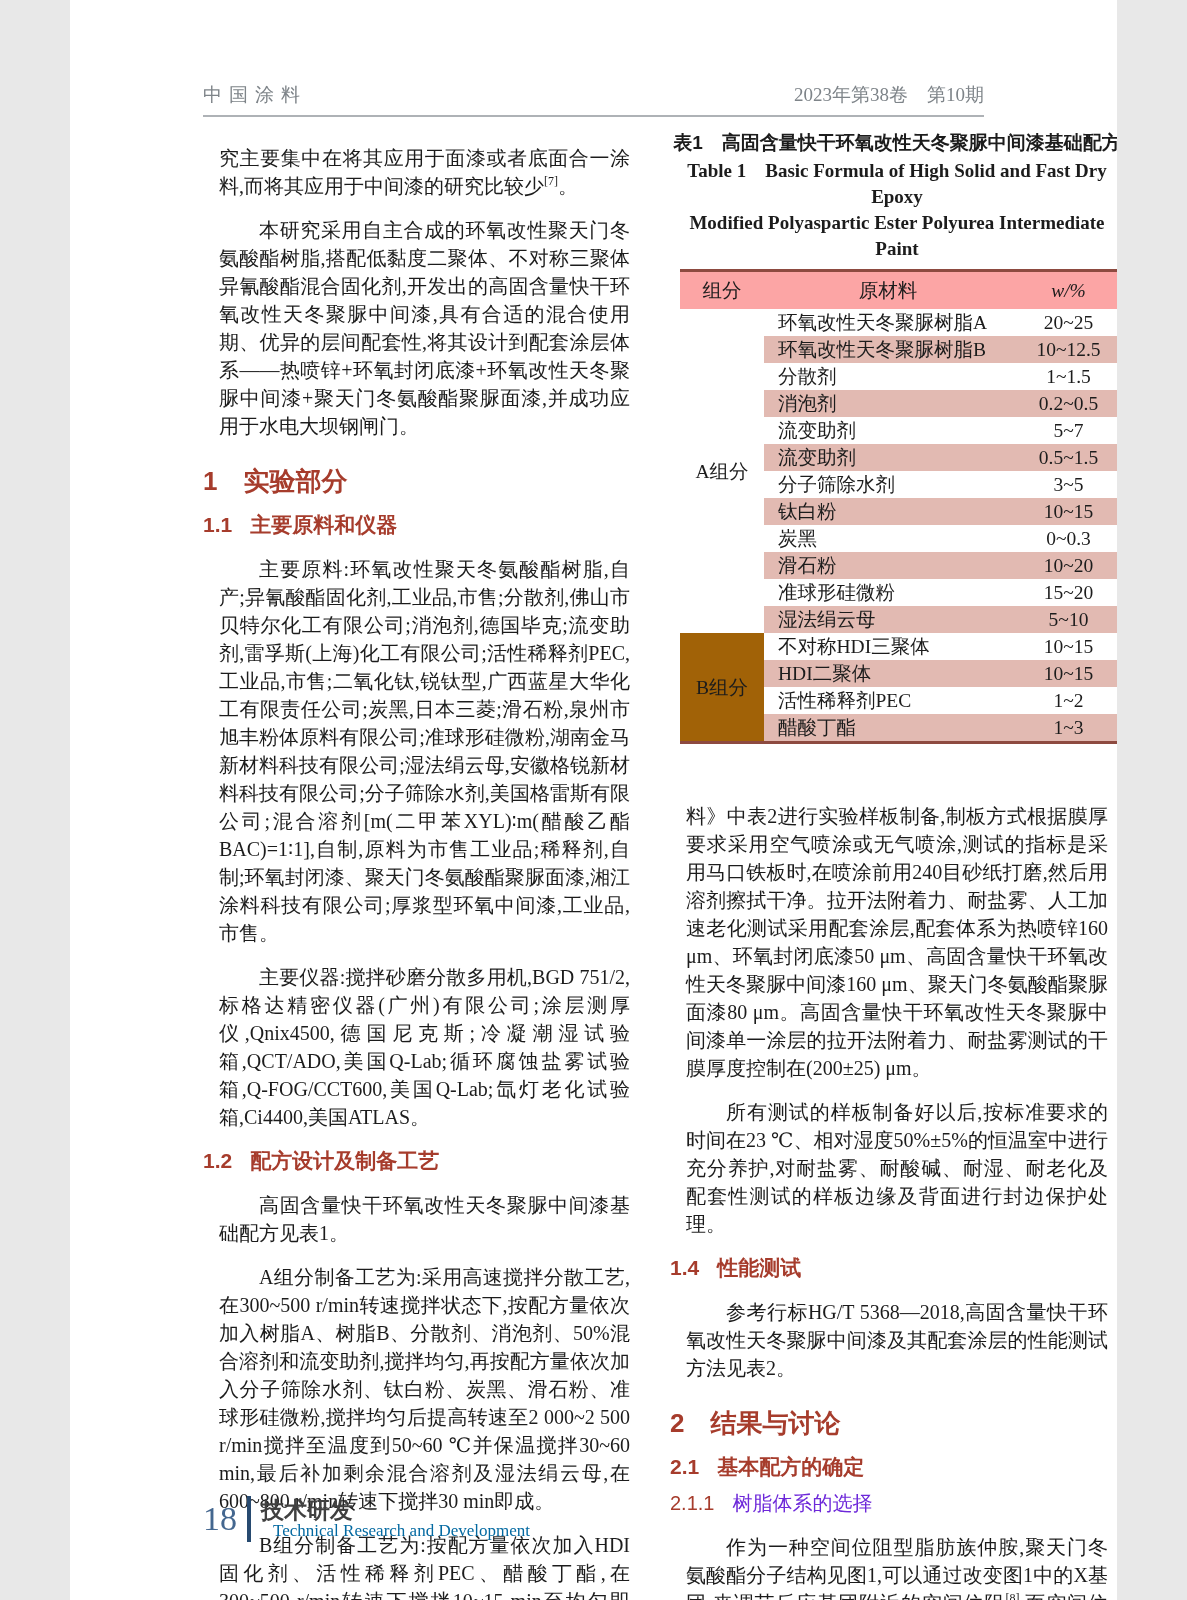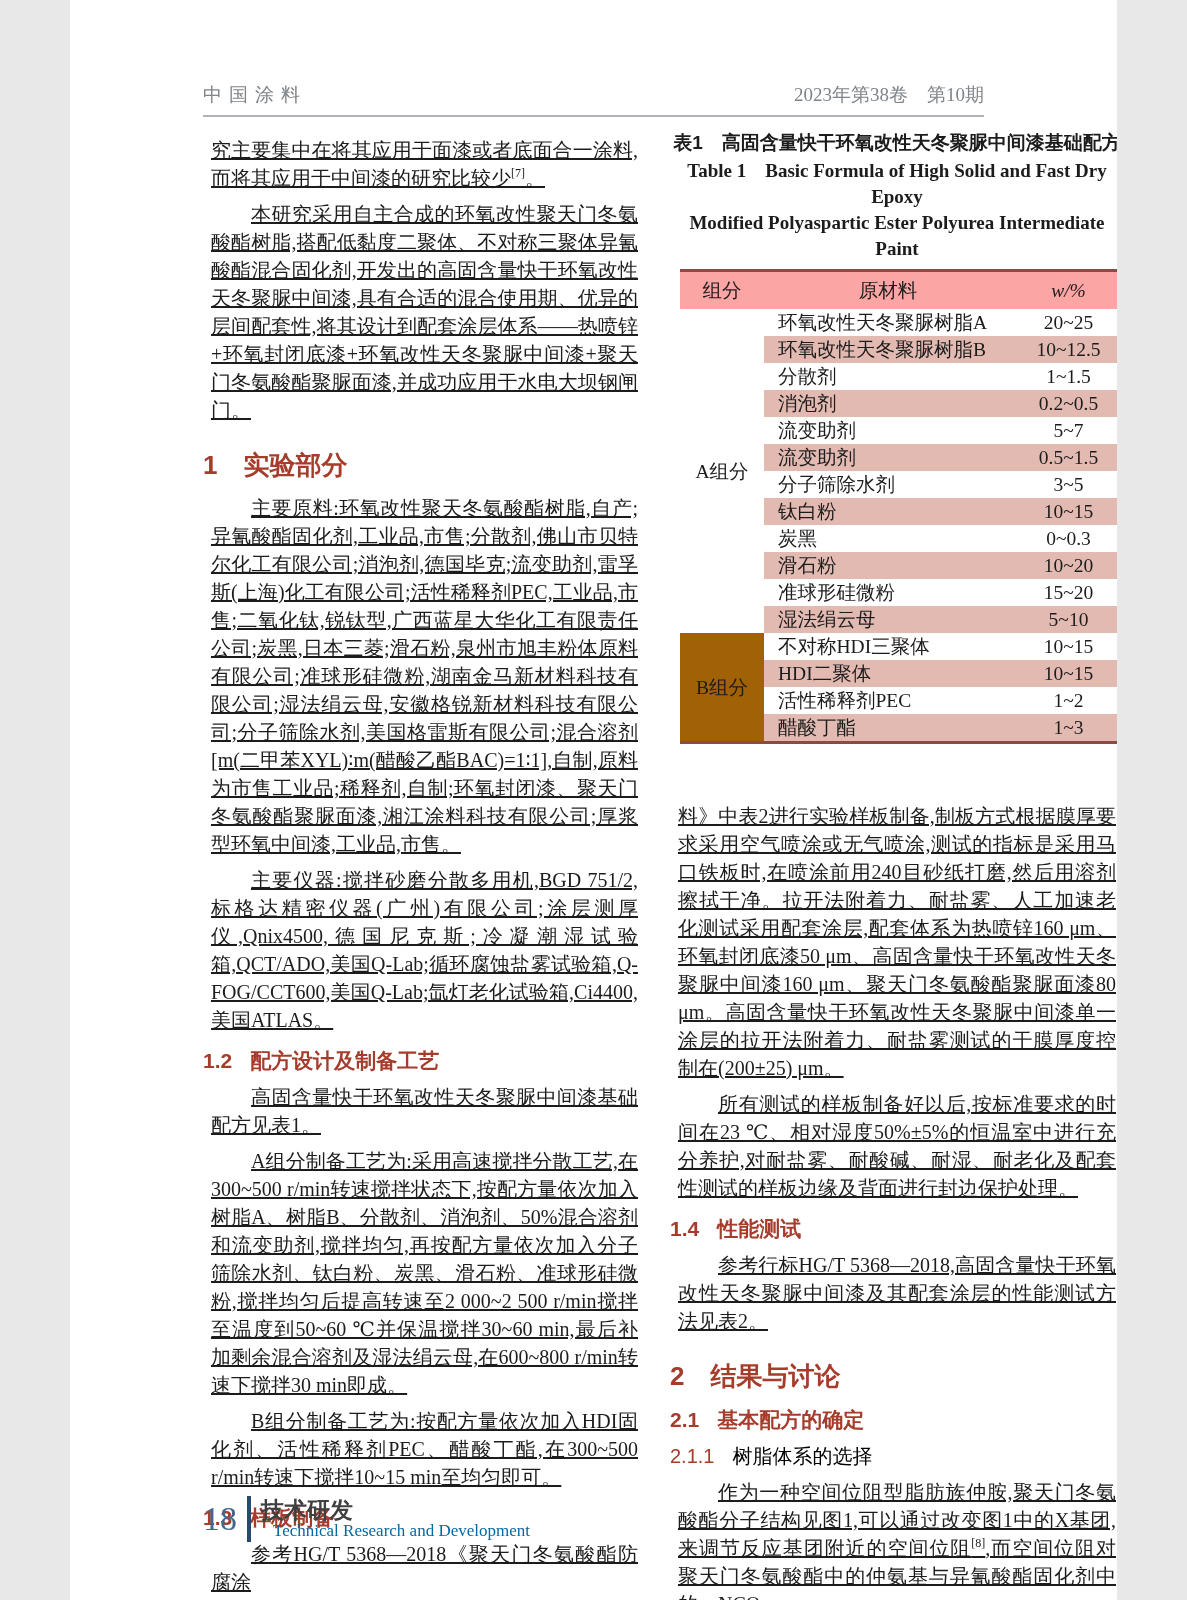--- a/index.html
+++ b/index.html
@@ -13,32 +13,32 @@
     position:absolute;left:133px;right:133px;top:82px;
     display:flex;justify-content:space-between;align-items:flex-end;
     padding-bottom:7px;border-bottom:2px solid #aeb2b6;
     color:#7e8489;font-size:19px;
   }
   .runhead .journal{letter-spacing:7px;}
   
   .col{position:absolute;top:128px;}
   .col-left{left:133px;width:443px;}
   .col-right{left:600px;width:454px;}
-  .col p{margin:8px;font-size:20px;line-height:28px;text-align:justify;text-decoration:underline;}
+  .col p{margin:16px;font-size:20px;line-height:28px;text-align:justify;}
   .indent{text-indent:2em;}
   sup{font-size:12px;line-height:0;}
   
   .h1,.h2,.h3{font-family:"Liberation Sans","DejaVu Sans",sans-serif;}
   .h1{color:#a63c2c;font-weight:bold;font-size:26px;line-height:34px;margin:24px 0 12px;}
   .h1 .h-num{margin-right:26px;}
   .h2{color:#a63c2c;font-weight:bold;font-size:21px;line-height:28px;margin:13px 0 8px;}
   .h2 .h-num{margin-right:18px;}
   .h3{font-size:20px;line-height:28px;margin:6px 0 4px;font-weight:normal;}
   .h3 .h-num{color:#a63c2c;margin-right:18px;}
-  .h3 .h-title{color:#000000;font-family:"Liberation Serif","DejaVu Serif",serif;}
+  .h3 .h-title{color:#6d28d9;font-family:"Liberation Serif","DejaVu Serif",serif;}
   
   .tbl-caption{font-weight:bold;text-align:center;font-size:19px;line-height:26px;margin:2px 0 0;}
   .tbl-caption.zh{font-family:"Liberation Sans","DejaVu Sans",sans-serif;}
   .tbl-caption.en{font-family:"Liberation Serif","DejaVu Serif",serif;}
   table.formula{
     margin:7px 0 0 10px;width:445px;border-collapse:collapse;table-layout:fixed;
     border-top:3px solid #8d4a40;border-bottom:3px solid #8d4a40;
     font-size:19.5px;
   }
   table.formula col.c1{width:84px;}
@@ -79,20 +79,23 @@
     <span class="issue">2023年第38卷　第10期</span>
   </div>
 
   <div class="col col-left">
     <p><span>究主要集中在将其应用于面漆或者底面合一涂料,而将其应用于中间漆的研究比较少</span><sup>[7]</sup><span>。</span></p>
     <p class="indent">本研究采用自主合成的环氧改性聚天门冬氨酸酯树脂,搭配低黏度二聚体、不对称三聚体异氰酸酯混合固化剂,开发出的高固含量快干环氧改性天冬聚脲中间漆,具有合适的混合使用期、优异的层间配套性,将其设计到配套涂层体系——热喷锌+环氧封闭底漆+环氧改性天冬聚脲中间漆+聚天门冬氨酸酯聚脲面漆,并成功应用于水电大坝钢闸门。</p>
 
     <div class="h1">
       <span class="h-num">1</span><span class="h-title">实验部分</span>
     </div>
+    <div class="h2">
+      <span class="h-num">1.1</span><span class="h-title">主要原料和仪器</span>
+    </div>
     <p class="indent">主要原料:环氧改性聚天冬氨酸酯树脂,自产;异氰酸酯固化剂,工业品,市售;分散剂,佛山市贝特尔化工有限公司;消泡剂,德国毕克;流变助剂,雷孚斯(上海)化工有限公司;活性稀释剂PEC,工业品,市售;二氧化钛,锐钛型,广西蓝星大华化工有限责任公司;炭黑,日本三菱;滑石粉,泉州市旭丰粉体原料有限公司;准球形硅微粉,湖南金马新材料科技有限公司;湿法绢云母,安徽格锐新材料科技有限公司;分子筛除水剂,美国格雷斯有限公司;混合溶剂[m(二甲苯XYL)∶m(醋酸乙酯BAC)=1∶1],自制,原料为市售工业品;稀释剂,自制;环氧封闭漆、聚天门冬氨酸酯聚脲面漆,湘江涂料科技有限公司;厚浆型环氧中间漆,工业品,市售。</p>
     <p class="indent">主要仪器:搅拌砂磨分散多用机,BGD 751/2,标格达精密仪器(广州)有限公司;涂层测厚仪,Qnix4500,德国尼克斯;冷凝潮湿试验箱,QCT/ADO,美国Q-Lab;循环腐蚀盐雾试验箱,Q-FOG/CCT600,美国Q-Lab;氙灯老化试验箱,Ci4400,美国ATLAS。</p>
 
     <div class="h2">
       <span class="h-num">1.2</span><span class="h-title">配方设计及制备工艺</span>
     </div>
     <p class="indent">高固含量快干环氧改性天冬聚脲中间漆基础配方见表1。</p>
     <p class="indent">A组分制备工艺为:采用高速搅拌分散工艺,在300~500 r/min转速搅拌状态下,按配方量依次加入树脂A、树脂B、分散剂、消泡剂、50%混合溶剂和流变助剂,搅拌均匀,再按配方量依次加入分子筛除水剂、钛白粉、炭黑、滑石粉、准球形硅微粉,搅拌均匀后提高转速至2 000~2 500 r/min搅拌至温度到50~60 ℃并保温搅拌30~60 min,最后补加剩余混合溶剂及湿法绢云母,在600~800 r/min转速下搅拌30 min即成。</p>
     <p class="indent">B组分制备工艺为:按配方量依次加入HDI固化剂、活性稀释剂PEC、醋酸丁酯,在300~500 r/min转速下搅拌10~15 min至均匀即可。</p>
 

